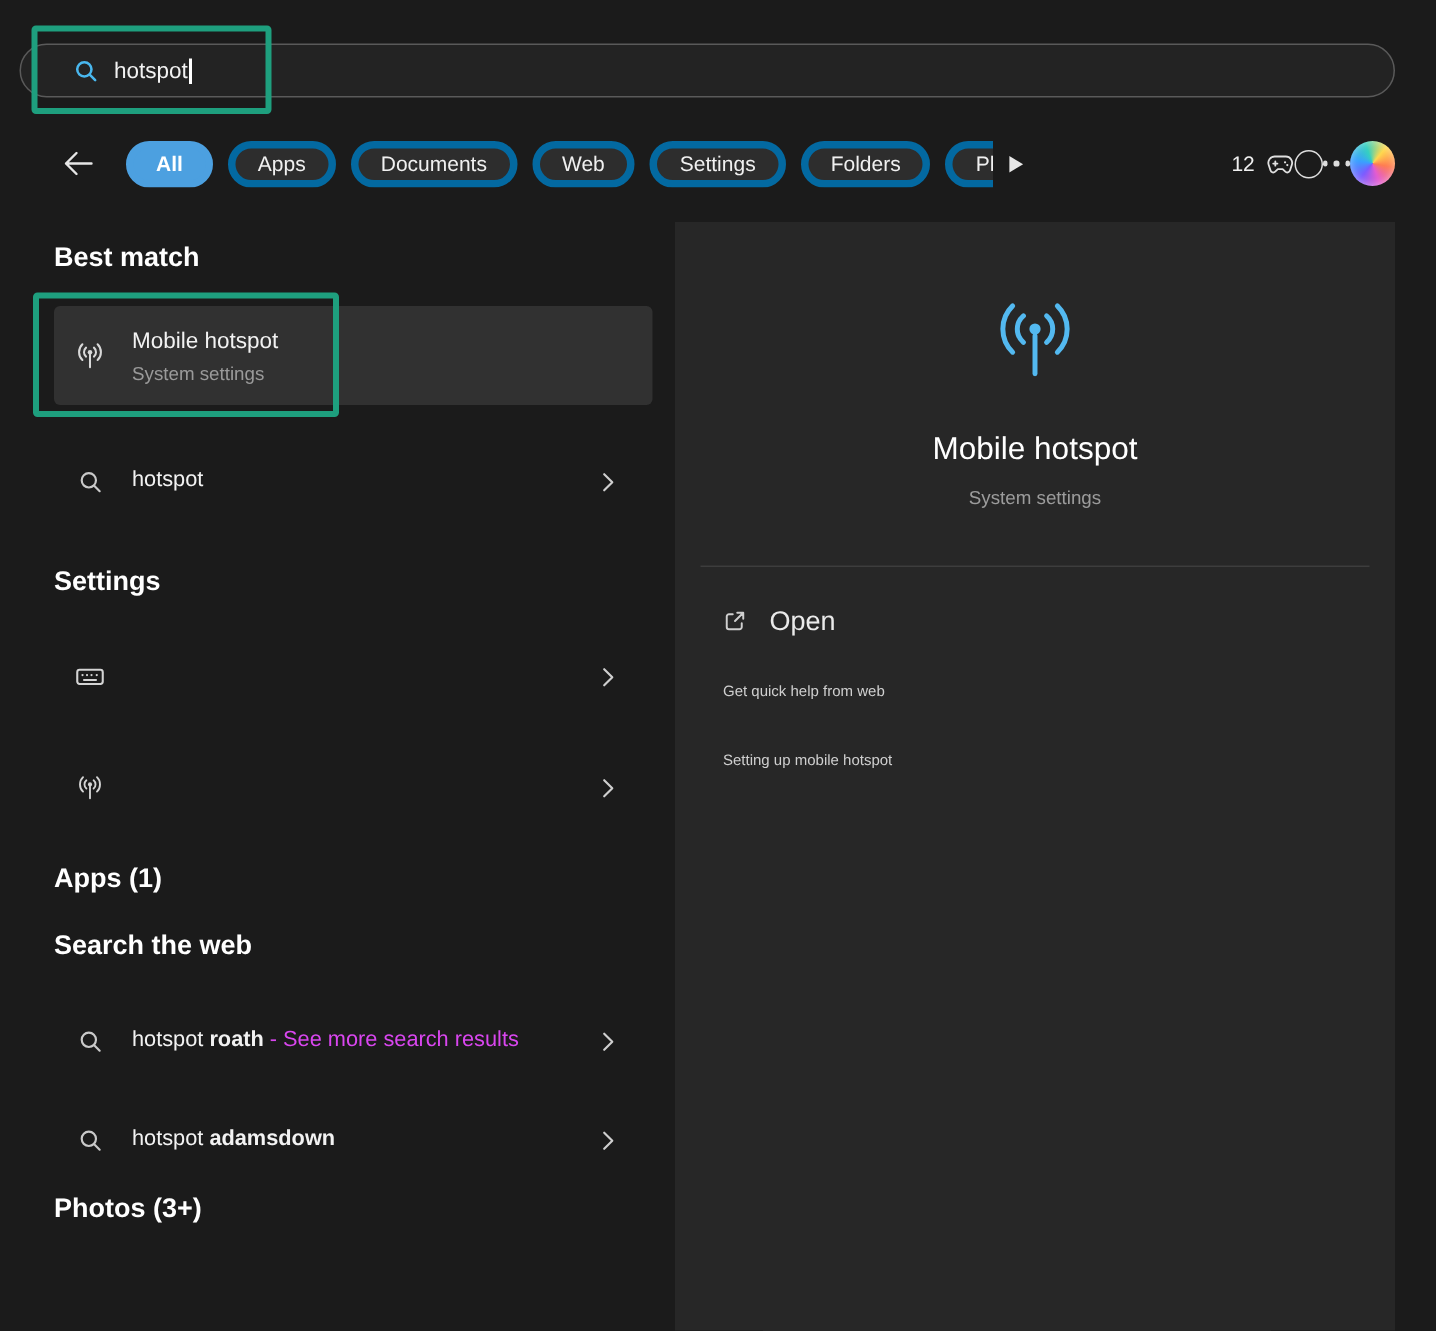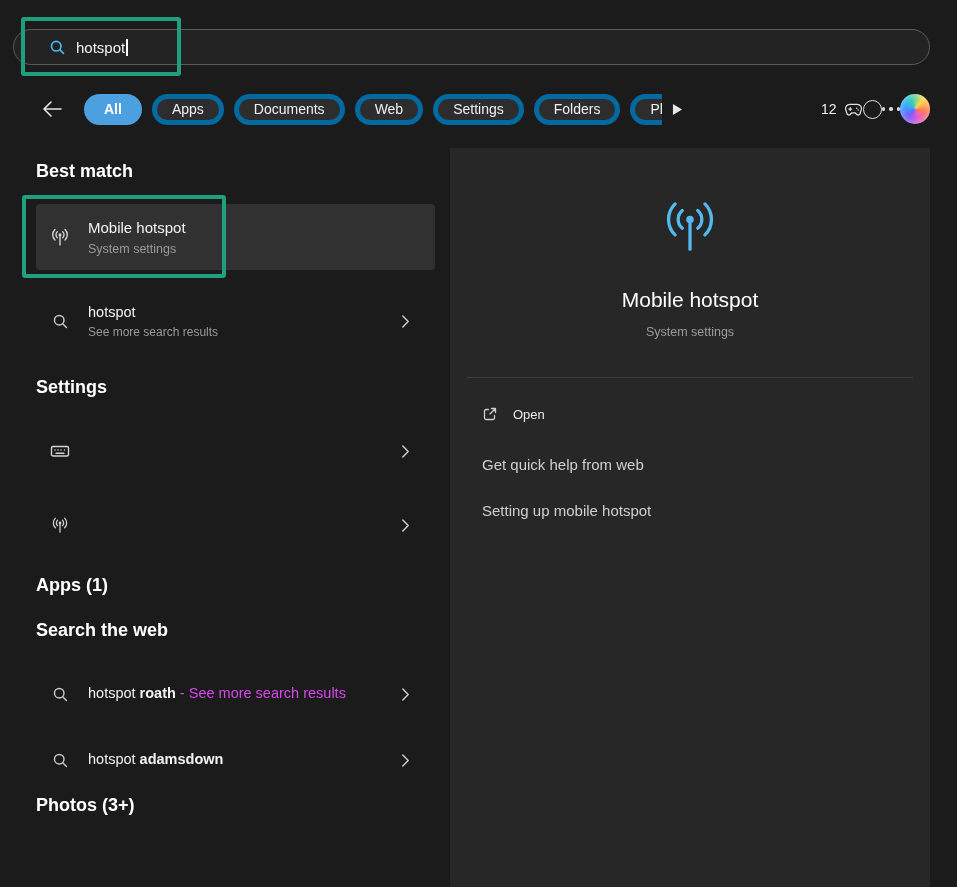--- a/index.html
+++ b/index.html
@@ -73,22 +73,22 @@
   #row-autohotspot{top:496px;height:58px}
   #row-web1{top:664px;height:60px}
   #row-web2{top:740px;height:40px}
 
   
   #preview{left:450px;top:148px;width:480px;height:739px;background:#272727}
   #pv-icon{position:absolute;left:50%;transform:translateX(-50%);top:46px}
   #pv-title{position:absolute;top:140px;width:100%;text-align:center;font-size:21px;color:#ffffff}
   #pv-sub{position:absolute;top:177px;width:100%;text-align:center;font-size:12.5px;color:#9c9c9c}
   #pv-div{position:absolute;top:229px;left:17px;right:17px;height:1px;background:#3d3d3d}
-  #pv-open{position:absolute;top:253px;left:32px;height:26px;display:flex;gap:15px;align-items:center;font-size:13px;color:#eaeaea;cursor:pointer}
-  .pv-link{position:absolute;left:32px;font-size:15px;color:#cfcfcf;cursor:pointer}
+  #pv-open{position:absolute;top:253px;left:32px;height:26px;display:flex;gap:15px;align-items:center;font-size:18px;color:#eaeaea;cursor:pointer}
+  .pv-link{position:absolute;left:32px;font-size:10px;color:#cfcfcf;cursor:pointer}
   #pv-link1{top:308px}
   #pv-link2{top:354px}
 </style>
 </head>
 <body>
 
 <div class="abs" id="searchbar">
   <span id="search-icon">
     <svg viewBox="0 0 20 20" width="17" height="17">
         <circle cx="8.5" cy="8.5" r="5.6" fill="none" stroke="#49b7ee" stroke-width="2"></circle>
@@ -180,21 +180,20 @@
 
 <div class="row" id="row-seemore">
   <span class="icon">
     <svg viewBox="0 0 20 20" width="17" height="17">
         <circle cx="8.5" cy="8.5" r="5.6" fill="none" stroke="#c9c9c9" stroke-width="1.7"></circle>
         <line x1="12.9" y1="12.9" x2="17" y2="17" stroke="#c9c9c9" stroke-width="1.7" stroke-linecap="round"></line>
       </svg>
   </span>
   <span class="texts">
     <div class="title">hotspot</div>
-    <div class="sub">See more search results</div>
   </span>
   <span class="chev">
     <svg viewBox="0 0 10 16" width="9" height="15">
         <path d="M2 2 L8 8 L2 14" fill="none" stroke="#cfcfcf" stroke-width="1.6" stroke-linecap="round" stroke-linejoin="round"></path>
       </svg>
   </span>
 </div>
 
 <div class="heading" id="h-settings">Settings</div>
 

